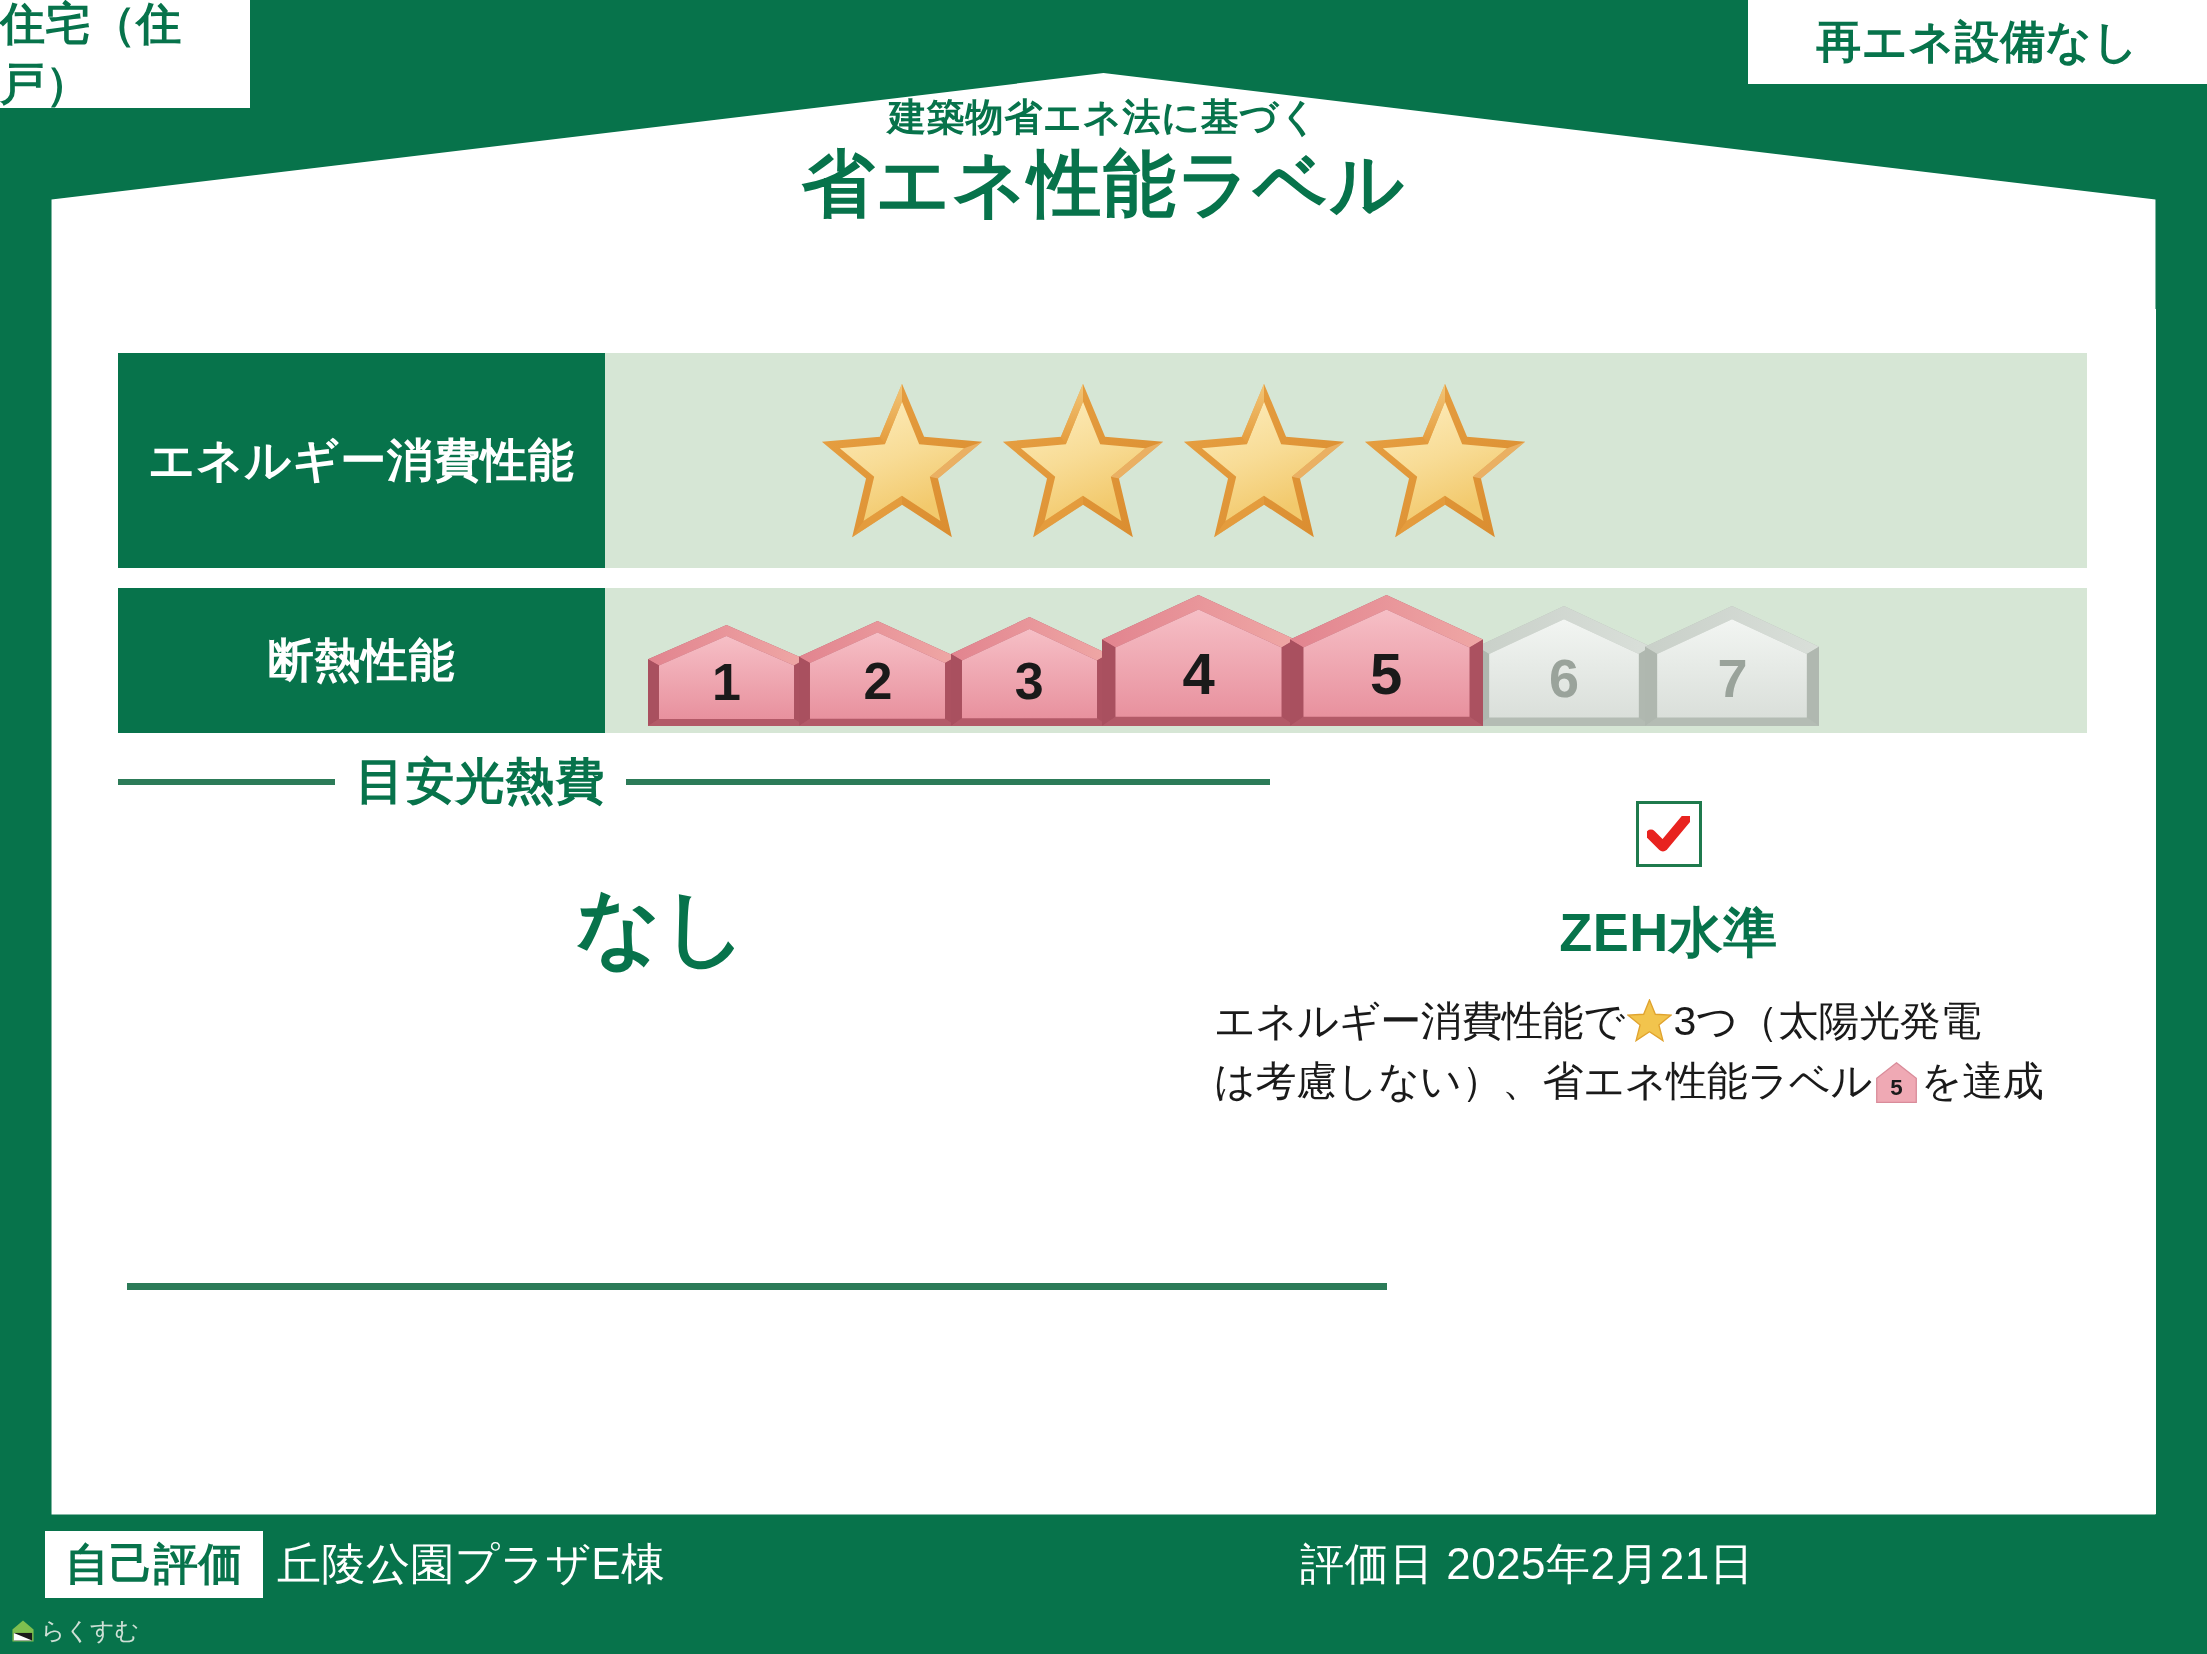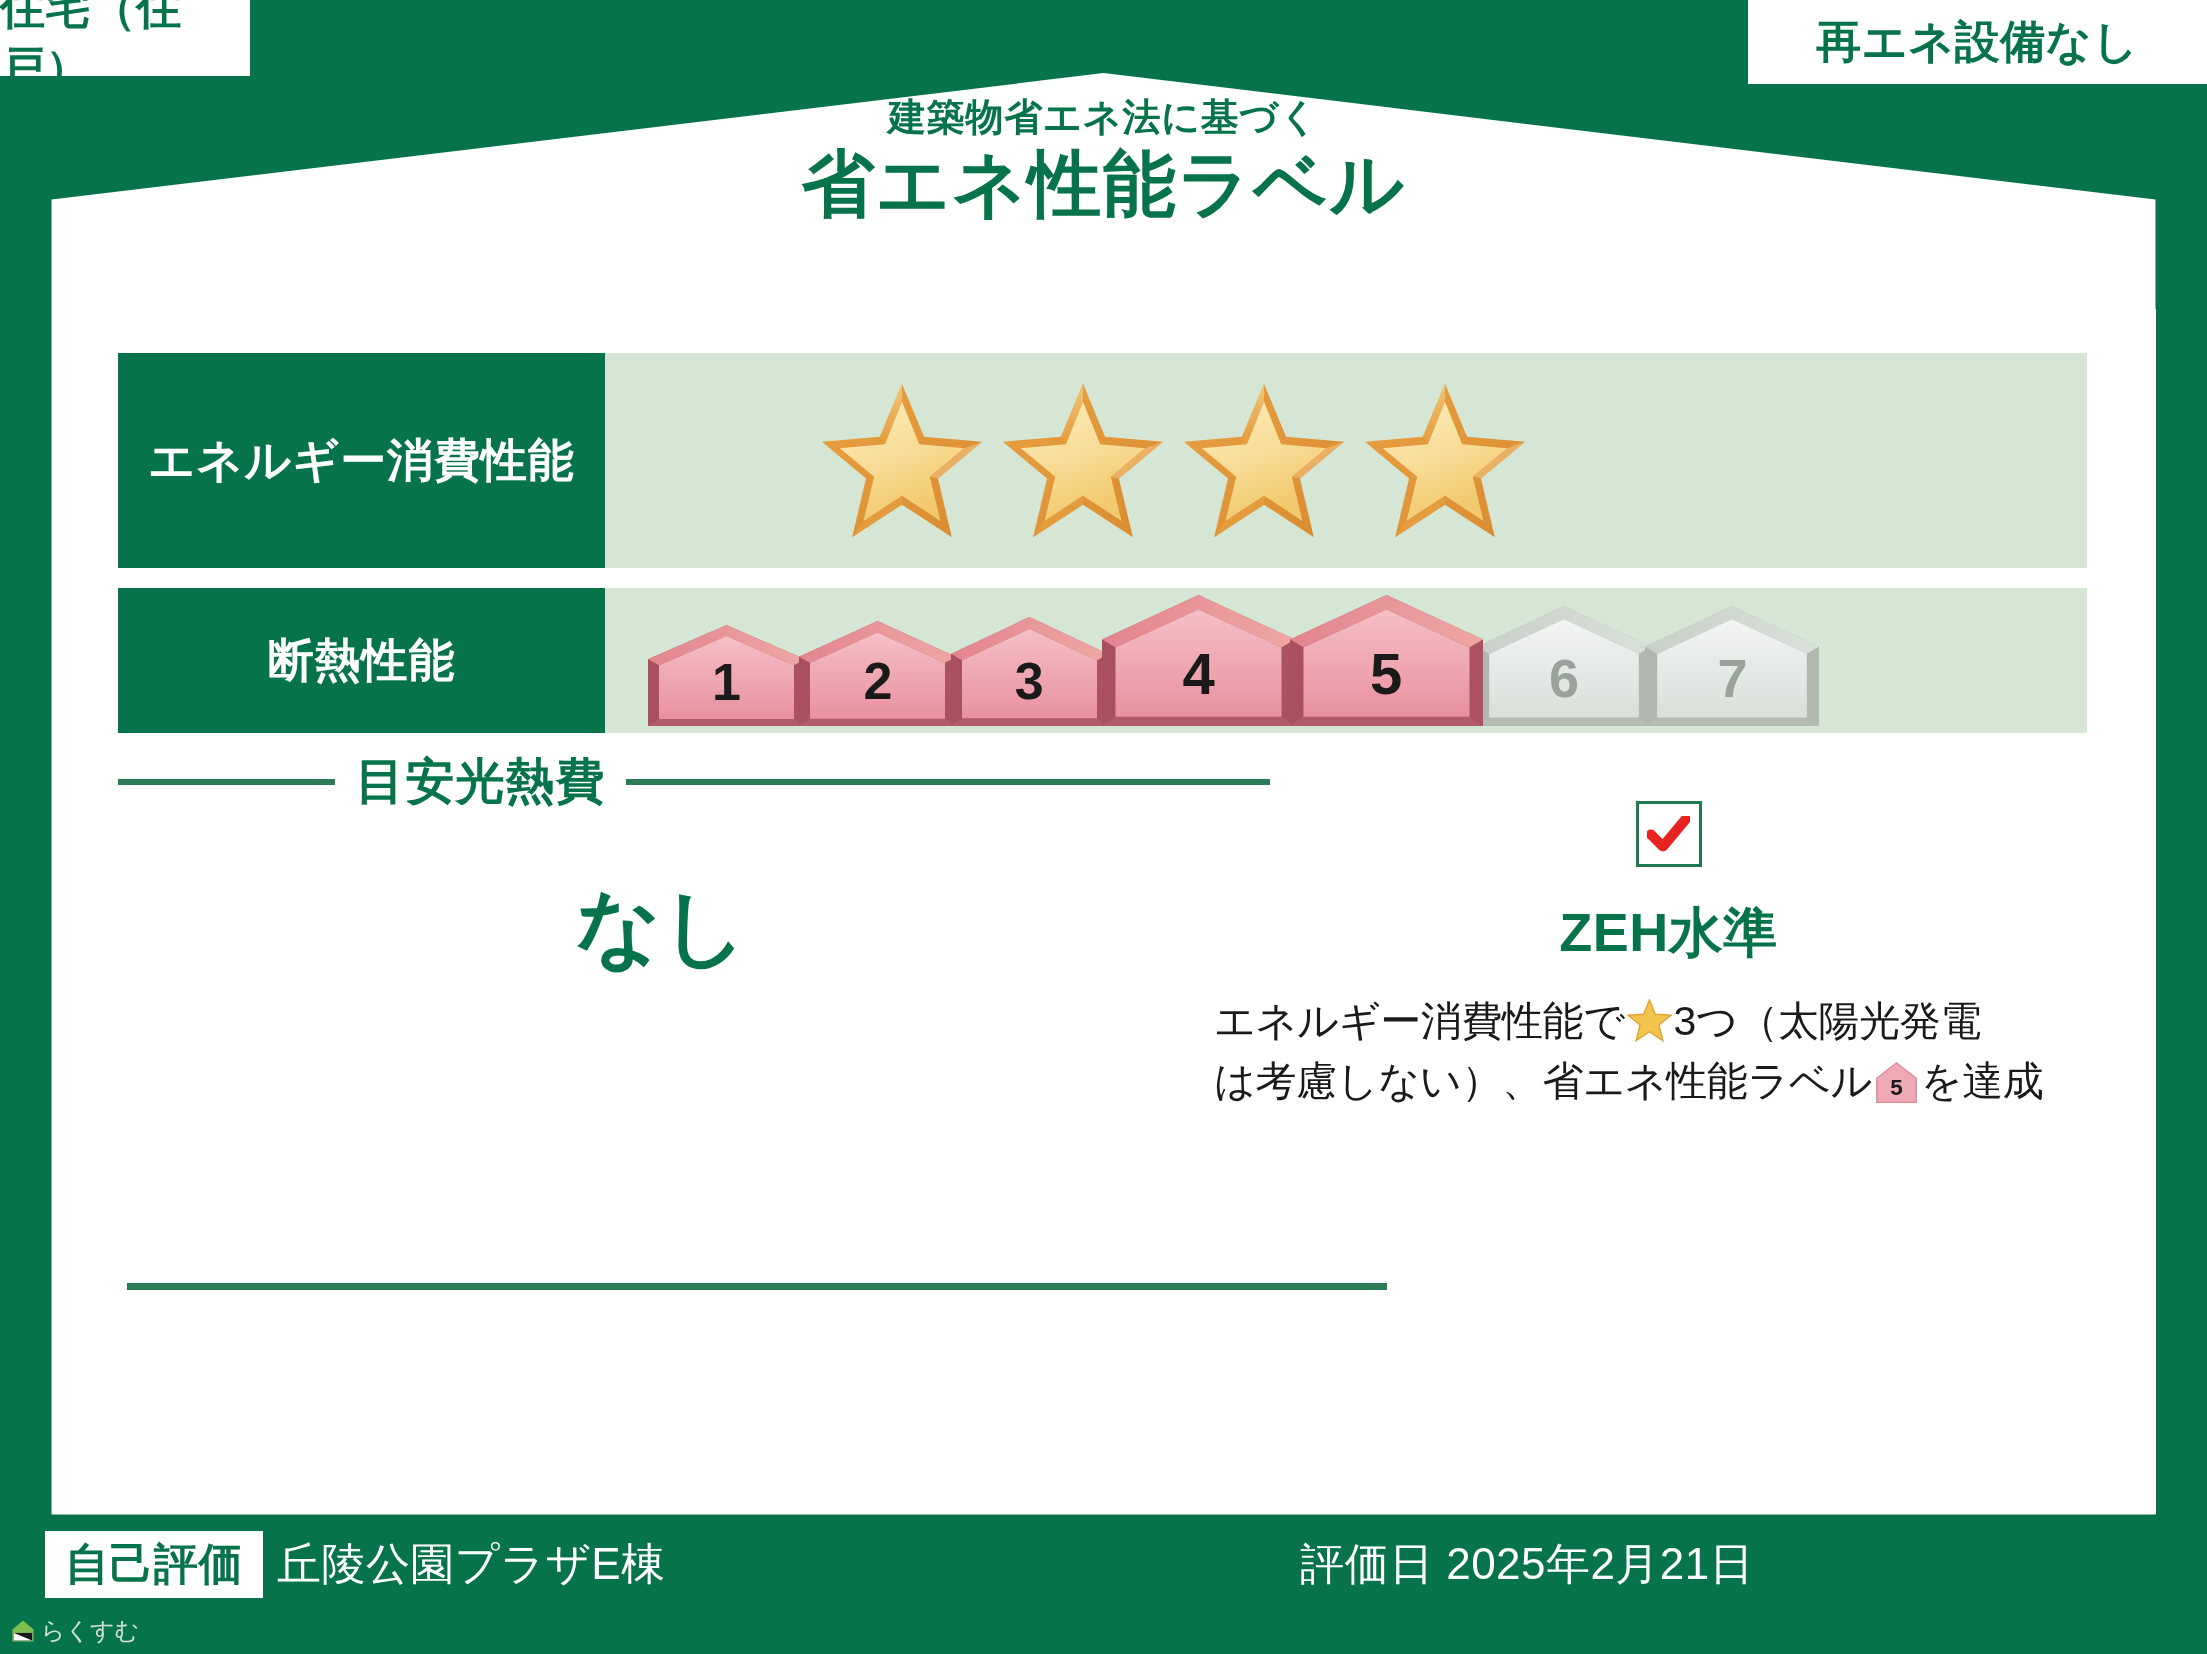--- a/index.html
+++ b/index.html
@@ -15,21 +15,21 @@
     position:absolute;left:0;top:0;width:2207px;height:1655px;
   }
 
   
   .corner-tag{
     position:absolute;background:#ffffff;
     display:flex;align-items:center;justify-content:center;
     color:#07734B;font-weight:bold;letter-spacing:.01em;
     z-index:6;
   }
-  #tag-building-type{left:0px;top:0px;width:250px;height:76px;font-size:45px;}
+  #tag-building-type{left:0px;top:0px;width:250px;height:108px;font-size:45px;}
   #tag-renewable{left:1748px;top:0px;width:459px;height:84px;font-size:45px;}
 
   
   #label-subtitle{
     position:absolute;left:0;top:92px;width:2207px;text-align:center;
     color:#07734B;font-size:38px;font-weight:bold;z-index:6;letter-spacing:.02em;
   }
   #label-title{
     position:absolute;left:0;top:136px;width:2207px;text-align:center;
     color:#07734B;font-size:73px;font-weight:bold;z-index:6;letter-spacing:.02em;

